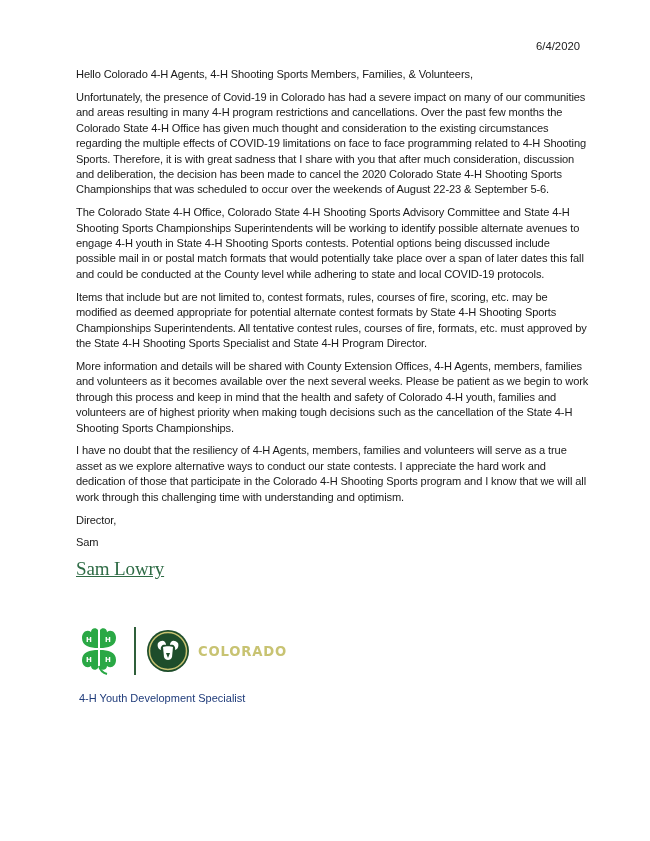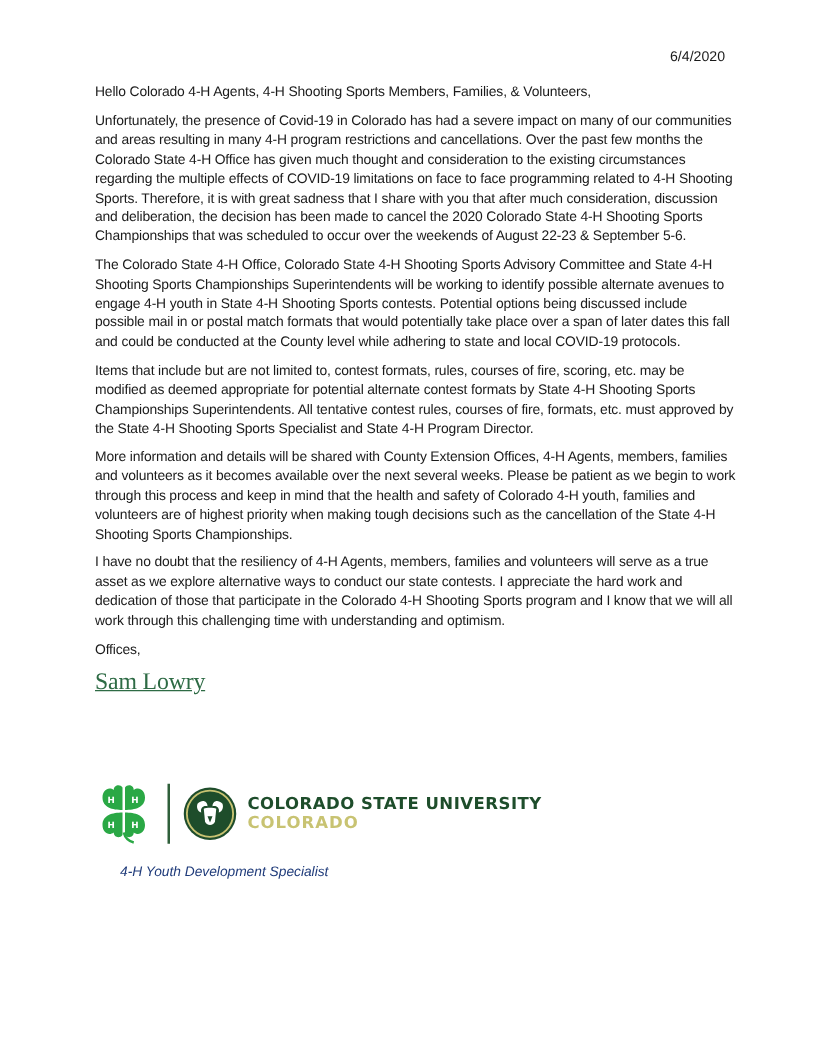--- a/index.html
+++ b/index.html
@@ -10,36 +10,37 @@
     .body-text { position: absolute; left: 76px; top: 67px; width: 514px; font-size: 11.1px; line-height: 15.4px; letter-spacing: -0.12px; }
     .body-text p { margin: 0 0 7.5px 0; }
     .sig-name { font-family: "Liberation Serif", "DejaVu Serif", serif; font-size: 19px; color: #2e6b45; margin: 3px 0 0 0; line-height: 22px; text-decoration: underline; }
     .logo-row { position: absolute; left: 76px; top: 625px; height: 52px; display: flex; align-items: center; }
     .clover { width: 46px; height: 50px; }
     .divider { width: 2px; height: 48px; background: #2f5f3a; margin: 0 10px 0 12px; }
     .ram { width: 44px; height: 44px; }
     .csu-text { margin-left: 8px; font-family: "DejaVu Sans", sans-serif; font-weight: bold; line-height: 15px; }
     .csu-line1 { color: #1e4d2b; font-size: 13.2px; letter-spacing: 0.4px; }
     .csu-line2 { color: #c8c372; font-size: 13.2px; letter-spacing: 0.8px; }
-    .title-line { position: absolute; left: 96px; top: 692px; font-size: 11px; color: #1f3b7a; font-style: italic; }
+    .title-line { position: absolute; left: 79px; top: 692px; font-size: 11px; color: #1f3b7a; }
   </style>
 </head>
 <body>
 
 <div class="page">
   <div class="date">6/4/2020</div>
 
   <div class="body-text">
     <p>Hello Colorado 4-H Agents, 4-H Shooting Sports Members, Families, &amp; Volunteers,</p>
     <p>Unfortunately, the presence of Covid-19 in Colorado has had a severe impact on many of our communities and areas resulting in many 4-H program restrictions and cancellations. Over the past few months the Colorado State 4-H Office has given much thought and consideration to the existing circumstances regarding the multiple effects of COVID-19 limitations on face to face programming related to 4-H Shooting Sports.  Therefore, it is with great sadness that I share with you that after much consideration, discussion and deliberation, the decision has been made to cancel the 2020 Colorado State 4-H Shooting Sports Championships that was scheduled to occur over the weekends of August 22-23 &amp; September 5-6.</p>
     <p>The Colorado State 4-H Office, Colorado State 4-H Shooting Sports Advisory Committee and State 4-H Shooting Sports Championships Superintendents will be working to identify possible alternate avenues to engage 4-H youth in State 4-H Shooting Sports contests.  Potential options being discussed include possible mail in or postal match formats that would potentially take place over a span of later dates this fall and could be conducted at the County level while adhering to state and local COVID-19 protocols.</p>
     <p>Items that include but are not limited to, contest formats, rules, courses of fire, scoring, etc. may be modified as deemed appropriate for potential alternate contest formats by State 4-H Shooting Sports Championships Superintendents.  All tentative contest rules, courses of fire, formats, etc. must approved by the State 4-H Shooting Sports Specialist and State 4-H Program Director.</p>
     <p>More information and details will be shared with County Extension Offices, 4-H Agents, members, families and volunteers as it becomes available over the next several weeks.  Please be patient as we begin to work through this process and keep in mind that the health and safety of Colorado 4-H youth, families and volunteers are of highest priority when making tough decisions such as the cancellation of the State 4-H Shooting Sports Championships.</p>
     <p>I have no doubt that the resiliency of 4-H Agents, members, families and volunteers will serve as a true asset as we explore alternative ways to conduct our state contests.  I appreciate the hard work and dedication of those that participate in the Colorado 4-H Shooting Sports program and I know that we will all work through this challenging time with understanding and optimism.</p>
-    <p>Offices,</p>
+    <p>Director,</p>
+    <p>Sam</p>
     <div class="sig-name">Sam Lowry</div>
   </div>
 
   <div class="logo-row">
     <svg class="clover" viewBox="0 0 46 50">
       <g fill="#2aa845">
         <path d="M22 22 C14 22 6 20 6 12 C6 6 11 3 15 6 C15 2 20 1 22 4 Z"></path>
         <path d="M24 22 C32 22 40 20 40 12 C40 6 35 3 31 6 C31 2 26 1 24 4 Z"></path>
         <path d="M22 24 C14 24 6 26 6 34 C6 40 11 43 15 40 C15 44 20 45 22 42 Z"></path>
         <path d="M24 24 C32 24 40 26 40 34 C40 40 35 43 31 40 C31 44 26 45 24 42 Z"></path>
@@ -56,19 +57,18 @@
     <svg class="ram" viewBox="0 0 44 44">
       <circle cx="22" cy="22" r="21" fill="#1e4d2b"></circle>
       <circle cx="22" cy="22" r="18.5" fill="none" stroke="#c8c372" stroke-width="1.5"></circle>
       <circle cx="22" cy="22" r="16" fill="#1e4d2b"></circle>
       <path d="M12 14 C16 10 20 12 20 16 C17 15 14 17 15 21 C12 20 11 17 12 14 Z" fill="#ffffff"></path>
       <path d="M32 14 C28 10 24 12 24 16 C27 15 30 17 29 21 C32 20 33 17 32 14 Z" fill="#ffffff"></path>
       <path d="M17 18 C19 17 25 17 27 18 L26 28 C25 32 19 32 18 28 Z" fill="#ffffff"></path>
       <path d="M20 24 L24 24 L22 29 Z" fill="#1e4d2b"></path>
     </svg>
     <div class="csu-text">
-      <div class="csu-line1">COLORADO STATE UNIVERSITY</div>
       <div class="csu-line2">COLORADO</div>
     </div>
   </div>
 
   <div class="title-line">4-H Youth Development Specialist</div>
 </div>
 
 </body></html>

